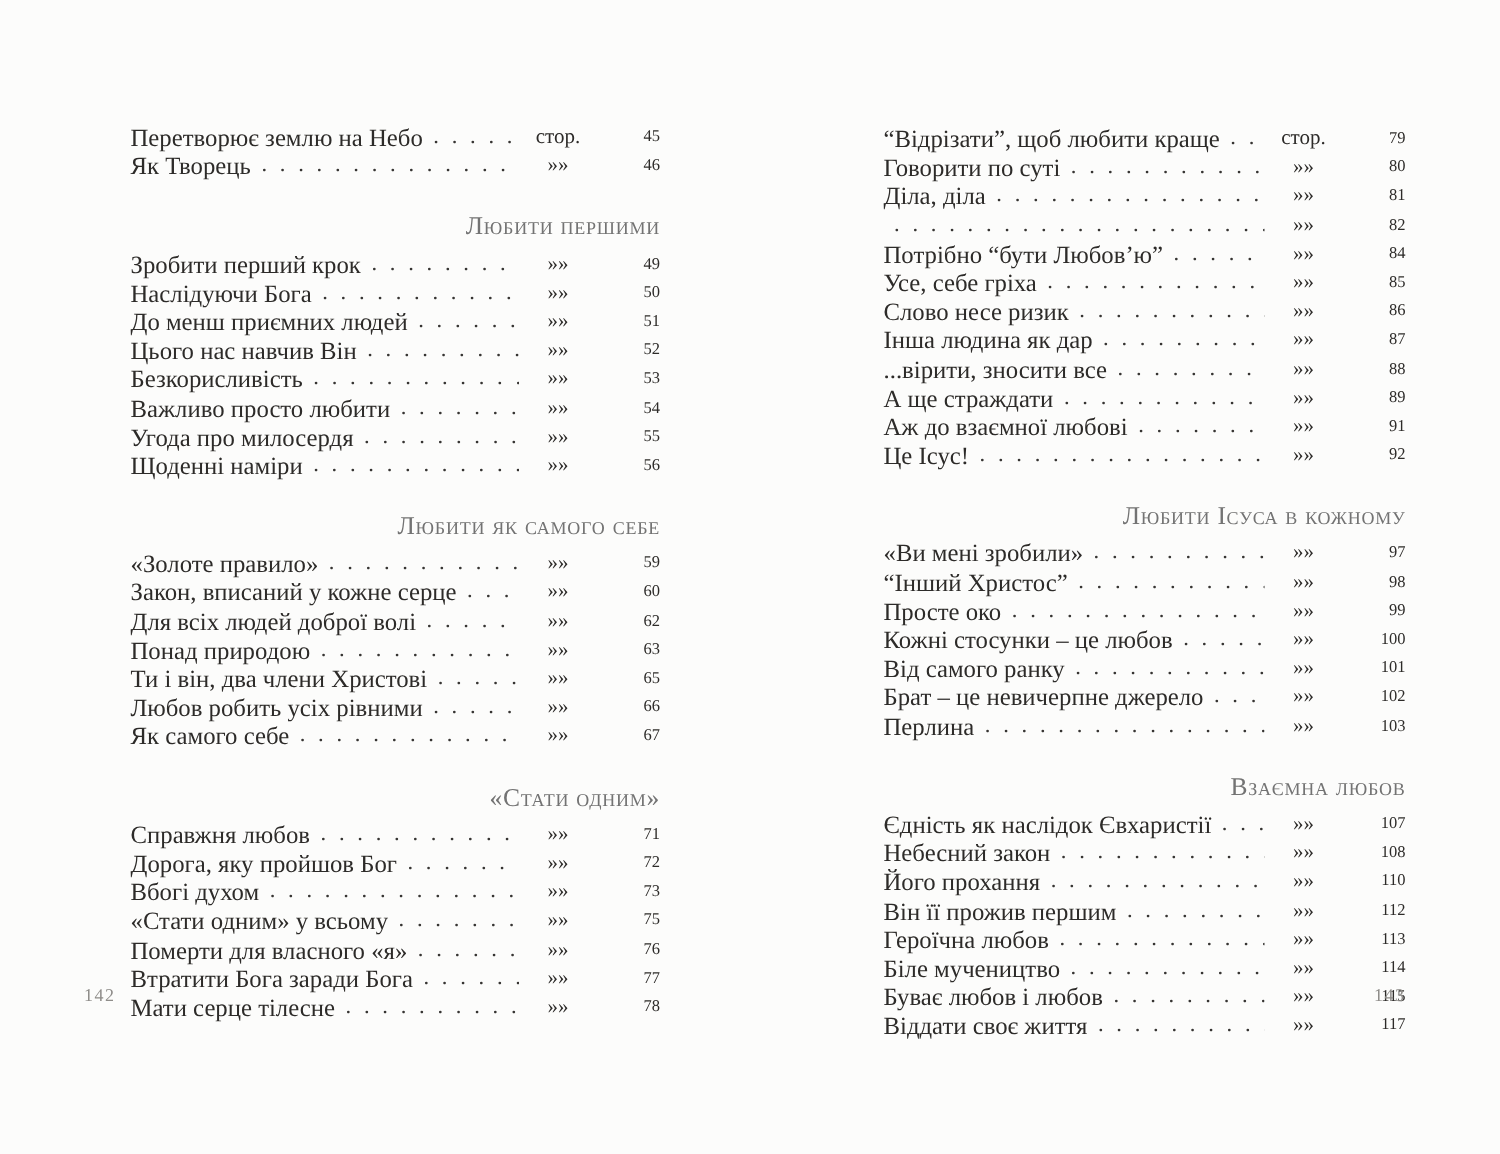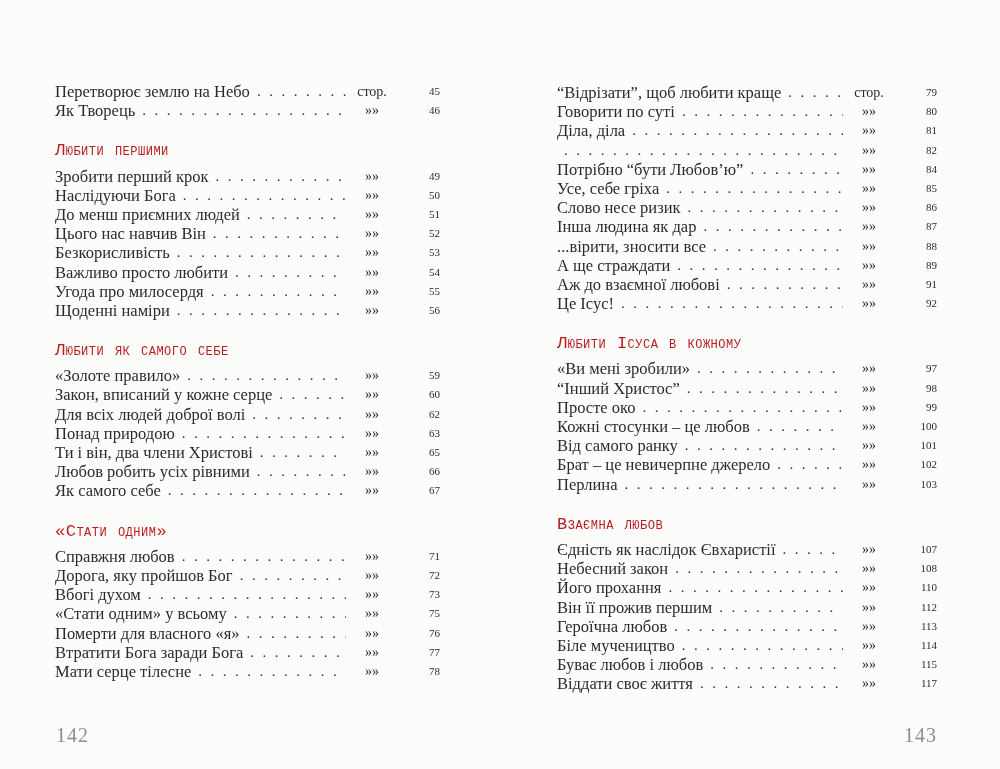--- a/index.html
+++ b/index.html
@@ -14,42 +14,42 @@
     content:""; position:absolute; inset:0; pointer-events:none;
     background:radial-gradient(ellipse 120% 100% at 50% 50%, rgba(0,0,0,0) 72%, rgba(0,0,0,0.035) 100%);
   }
   .page { position:absolute; }
   #page-left  { left:55px;  top:82px; width:385px; }
   #page-right { left:557px; top:83px; width:380px; }
 
   .toc-row {
     display:flex; align-items:center;
     height:19.2px; line-height:19.2px;
-    font-size:16.5px; white-space:nowrap;
+    font-size:16.5px; white-space:nowrap;margin-left:32px;
   }
   .toc-row .title  { flex:0 0 auto; }
   .toc-row .title.italic { }
   .toc-row .dots {
     flex:1 1 auto; overflow:hidden;
     margin-left:7px; letter-spacing:8.5px;
     font-size:15px; color:#363432;
   }
   .toc-row .marker { flex:0 0 52px; text-align:center; font-size:14px; color:#2d2b29; }
   .toc-row .num    { flex:0 0 42px; text-align:right; font-size:11px; }
 
   .toc-heading {
     height:19.2px; line-height:19.2px;
-    margin:21px 0 6px; text-align:left;
+    margin:21px 0 6px; text-align:right;
     font-variant:small-caps; letter-spacing:0.5px;
-    font-size:17px; color:#b91c1c;font-family:Liberation Mono, monospace;
+    font-size:17px; color:#737373;
   }
 
   .folio {
-    position:absolute; top:724px;
-    font-size:20px; color:#8f8d8a; letter-spacing:1px;
+    position:absolute; top:656px;
+    font-size:12px; color:#8f8d8a; letter-spacing:1px;
   }
   #folio-left  { left:56px; }
   #folio-right { left:557px; width:380px; text-align:right; }
 </style>
 </head>
 <body>
 
 <div id="page-left" class="page">
     <div class="toc-row">
       <span class="title">Перетворює землю на Небо</span>

